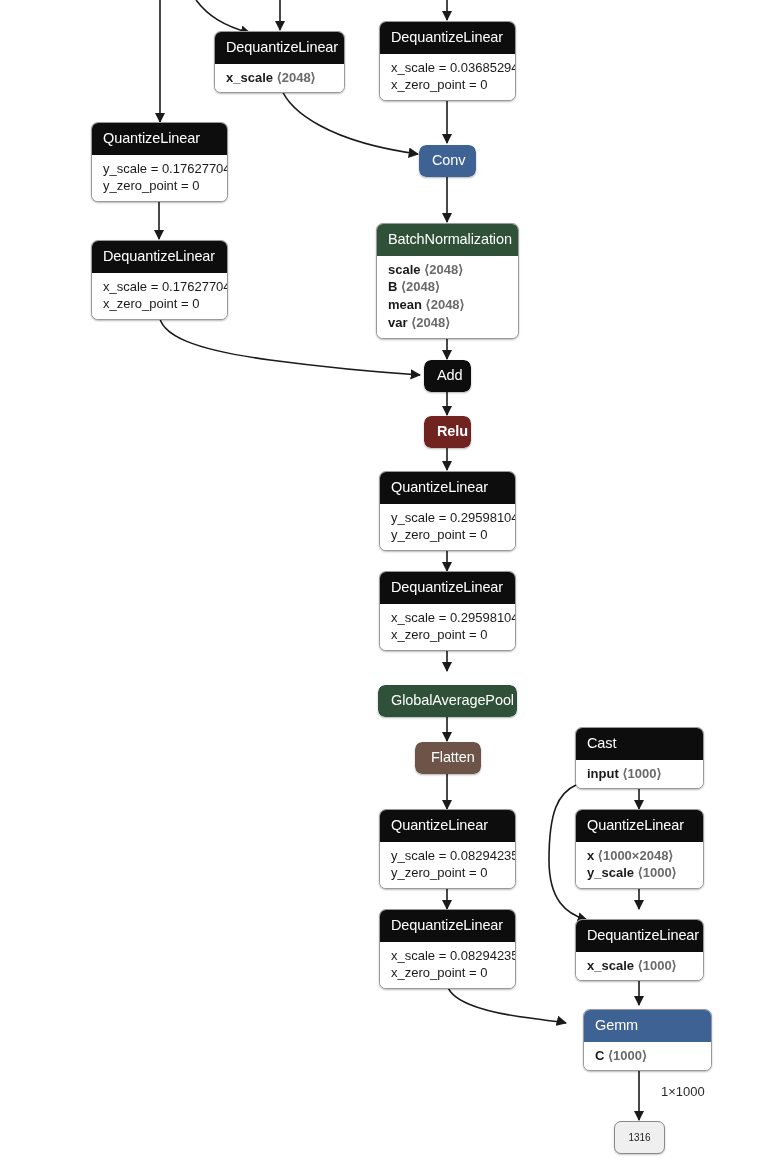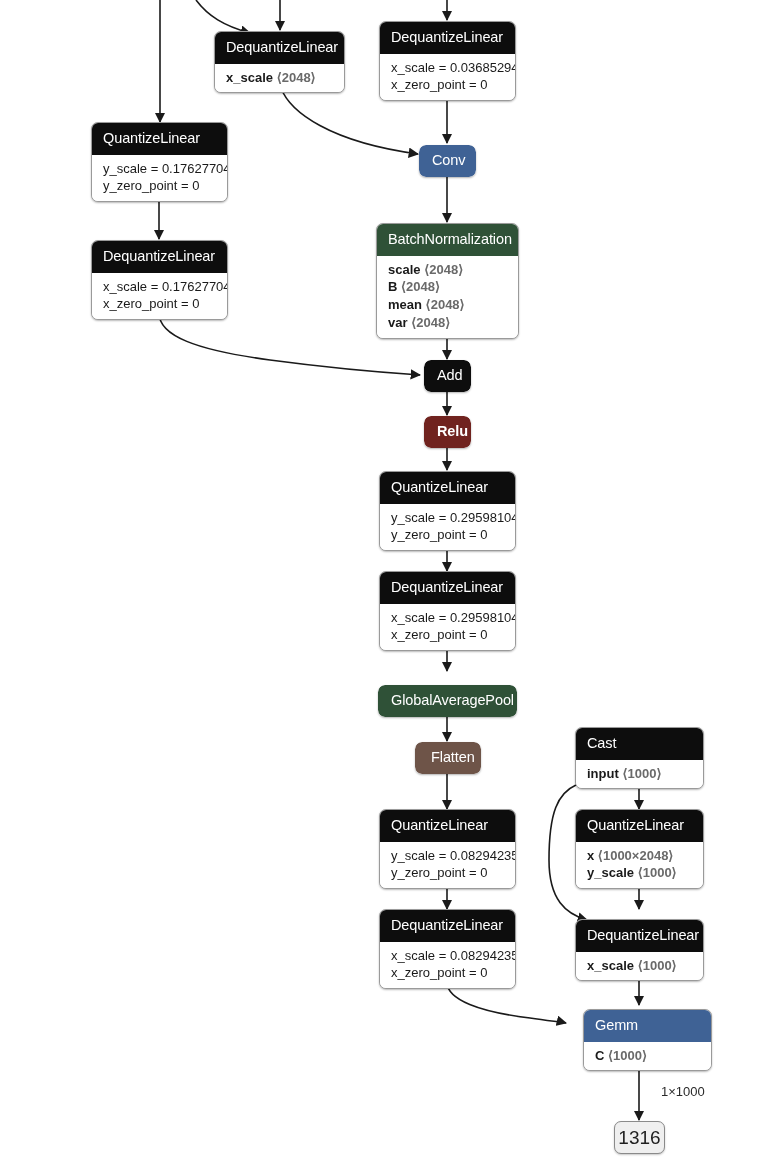--- a/index.html
+++ b/index.html
@@ -70,21 +70,21 @@
     color: #6a6a6a;
     font-weight: bold;
   }
   .io-node {
     position: absolute;
     box-sizing: border-box;
     background: #efefef;
     border: 1px solid #8a8a8a;
     border-radius: 7px;
     color: #1f1f1f;
-    font-size: 19px;
+    font-size: 10px;
     display: flex;
     align-items: center;
     justify-content: center;
     box-shadow: 0 1px 2px rgba(0,0,0,0.22);
   }
   .edge-label {
     position: absolute;
     font-size: 13px;
     color: #2a2a2a;
     white-space: nowrap;

